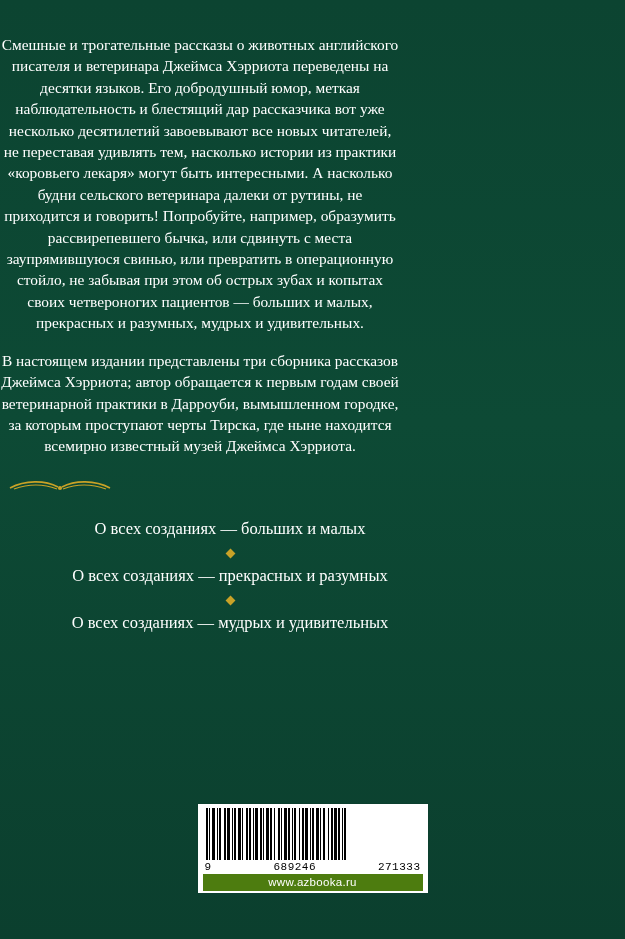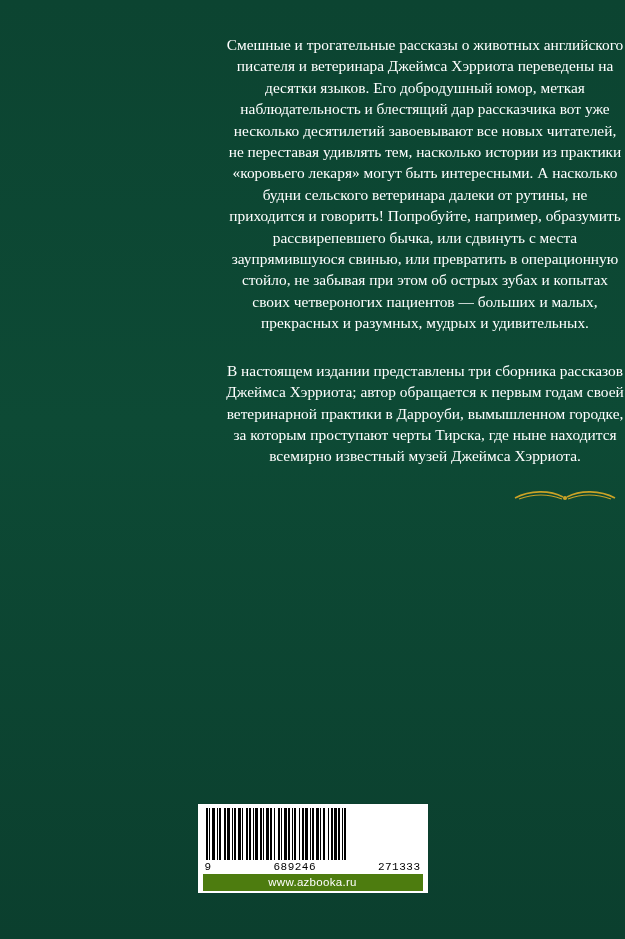--- a/index.html
+++ b/index.html
@@ -16,36 +16,36 @@
   }
   .cover {
     position: absolute;
     top: 0; left: 0;
     width: 625px;
     height: 939px;
     background: linear-gradient(180deg, #0c4431 0%, #0d4a35 45%, #0b3f2e 100%);
     box-sizing: border-box;
     display: flex;
     flex-direction: column;
-    align-items: flex-end;
+    align-items: flex-start;
   }
   .blurb {
     width: 400px;
     margin-top: 34px;
     color: #ffffff;
     font-size: 15.4px;
     line-height: 1.39;
     text-align: center;
     text-indent: 0;
   }
   .blurb p {
     margin: 0 0 0 0;
   }
   .blurb p + p {
-    margin-top: 26px;
+    margin-top: 16px;
   }
   .ornament {
     margin-top: 22px;
     height: 18px;
     display: flex;
     align-items: center;
     justify-content: center;
   }
   .ornament svg { display: block; }
   .headline {
@@ -169,20 +169,31 @@
     <svg width="120" height="16" viewBox="0 0 120 16">
       <path d="M10 8 C 25 0, 45 0, 58 7" stroke="#c9a227" stroke-width="1.6" fill="none"></path>
       <path d="M62 7 C 75 0, 95 0, 110 8" stroke="#c9a227" stroke-width="1.6" fill="none"></path>
       <path d="M14 9 C 28 4, 44 4, 57 9" stroke="#c9a227" stroke-width="1.2" fill="none"></path>
       <path d="M63 9 C 76 4, 92 4, 106 9" stroke="#c9a227" stroke-width="1.2" fill="none"></path>
       <circle cx="60" cy="8" r="2.1" fill="#c9a227"></circle>
     </svg>
   </div>
 
 
+  <div class="titles">
+    <div class="book-title">О всех созданиях — больших и малых</div>
+    <div class="diamond">
+        <span></span>
+      </div>
+    <div class="book-title">О всех созданиях — прекрасных и разумных</div>
+    <div class="diamond">
+        <span></span>
+      </div>
+    <div class="book-title">О всех созданиях — мудрых и удивительных</div>
+  </div>
 
   <div class="barcode-wrap">
     <div class="bars">
       <i style="width:2px"></i>
         <i style="width:1px;background:transparent"></i>
         <i style="width:1px"></i>
       <i style="width:2px;background:transparent"></i>
         <i style="width:3px"></i>
         <i style="width:2px;background:transparent"></i>
       <i style="width:1px"></i>

